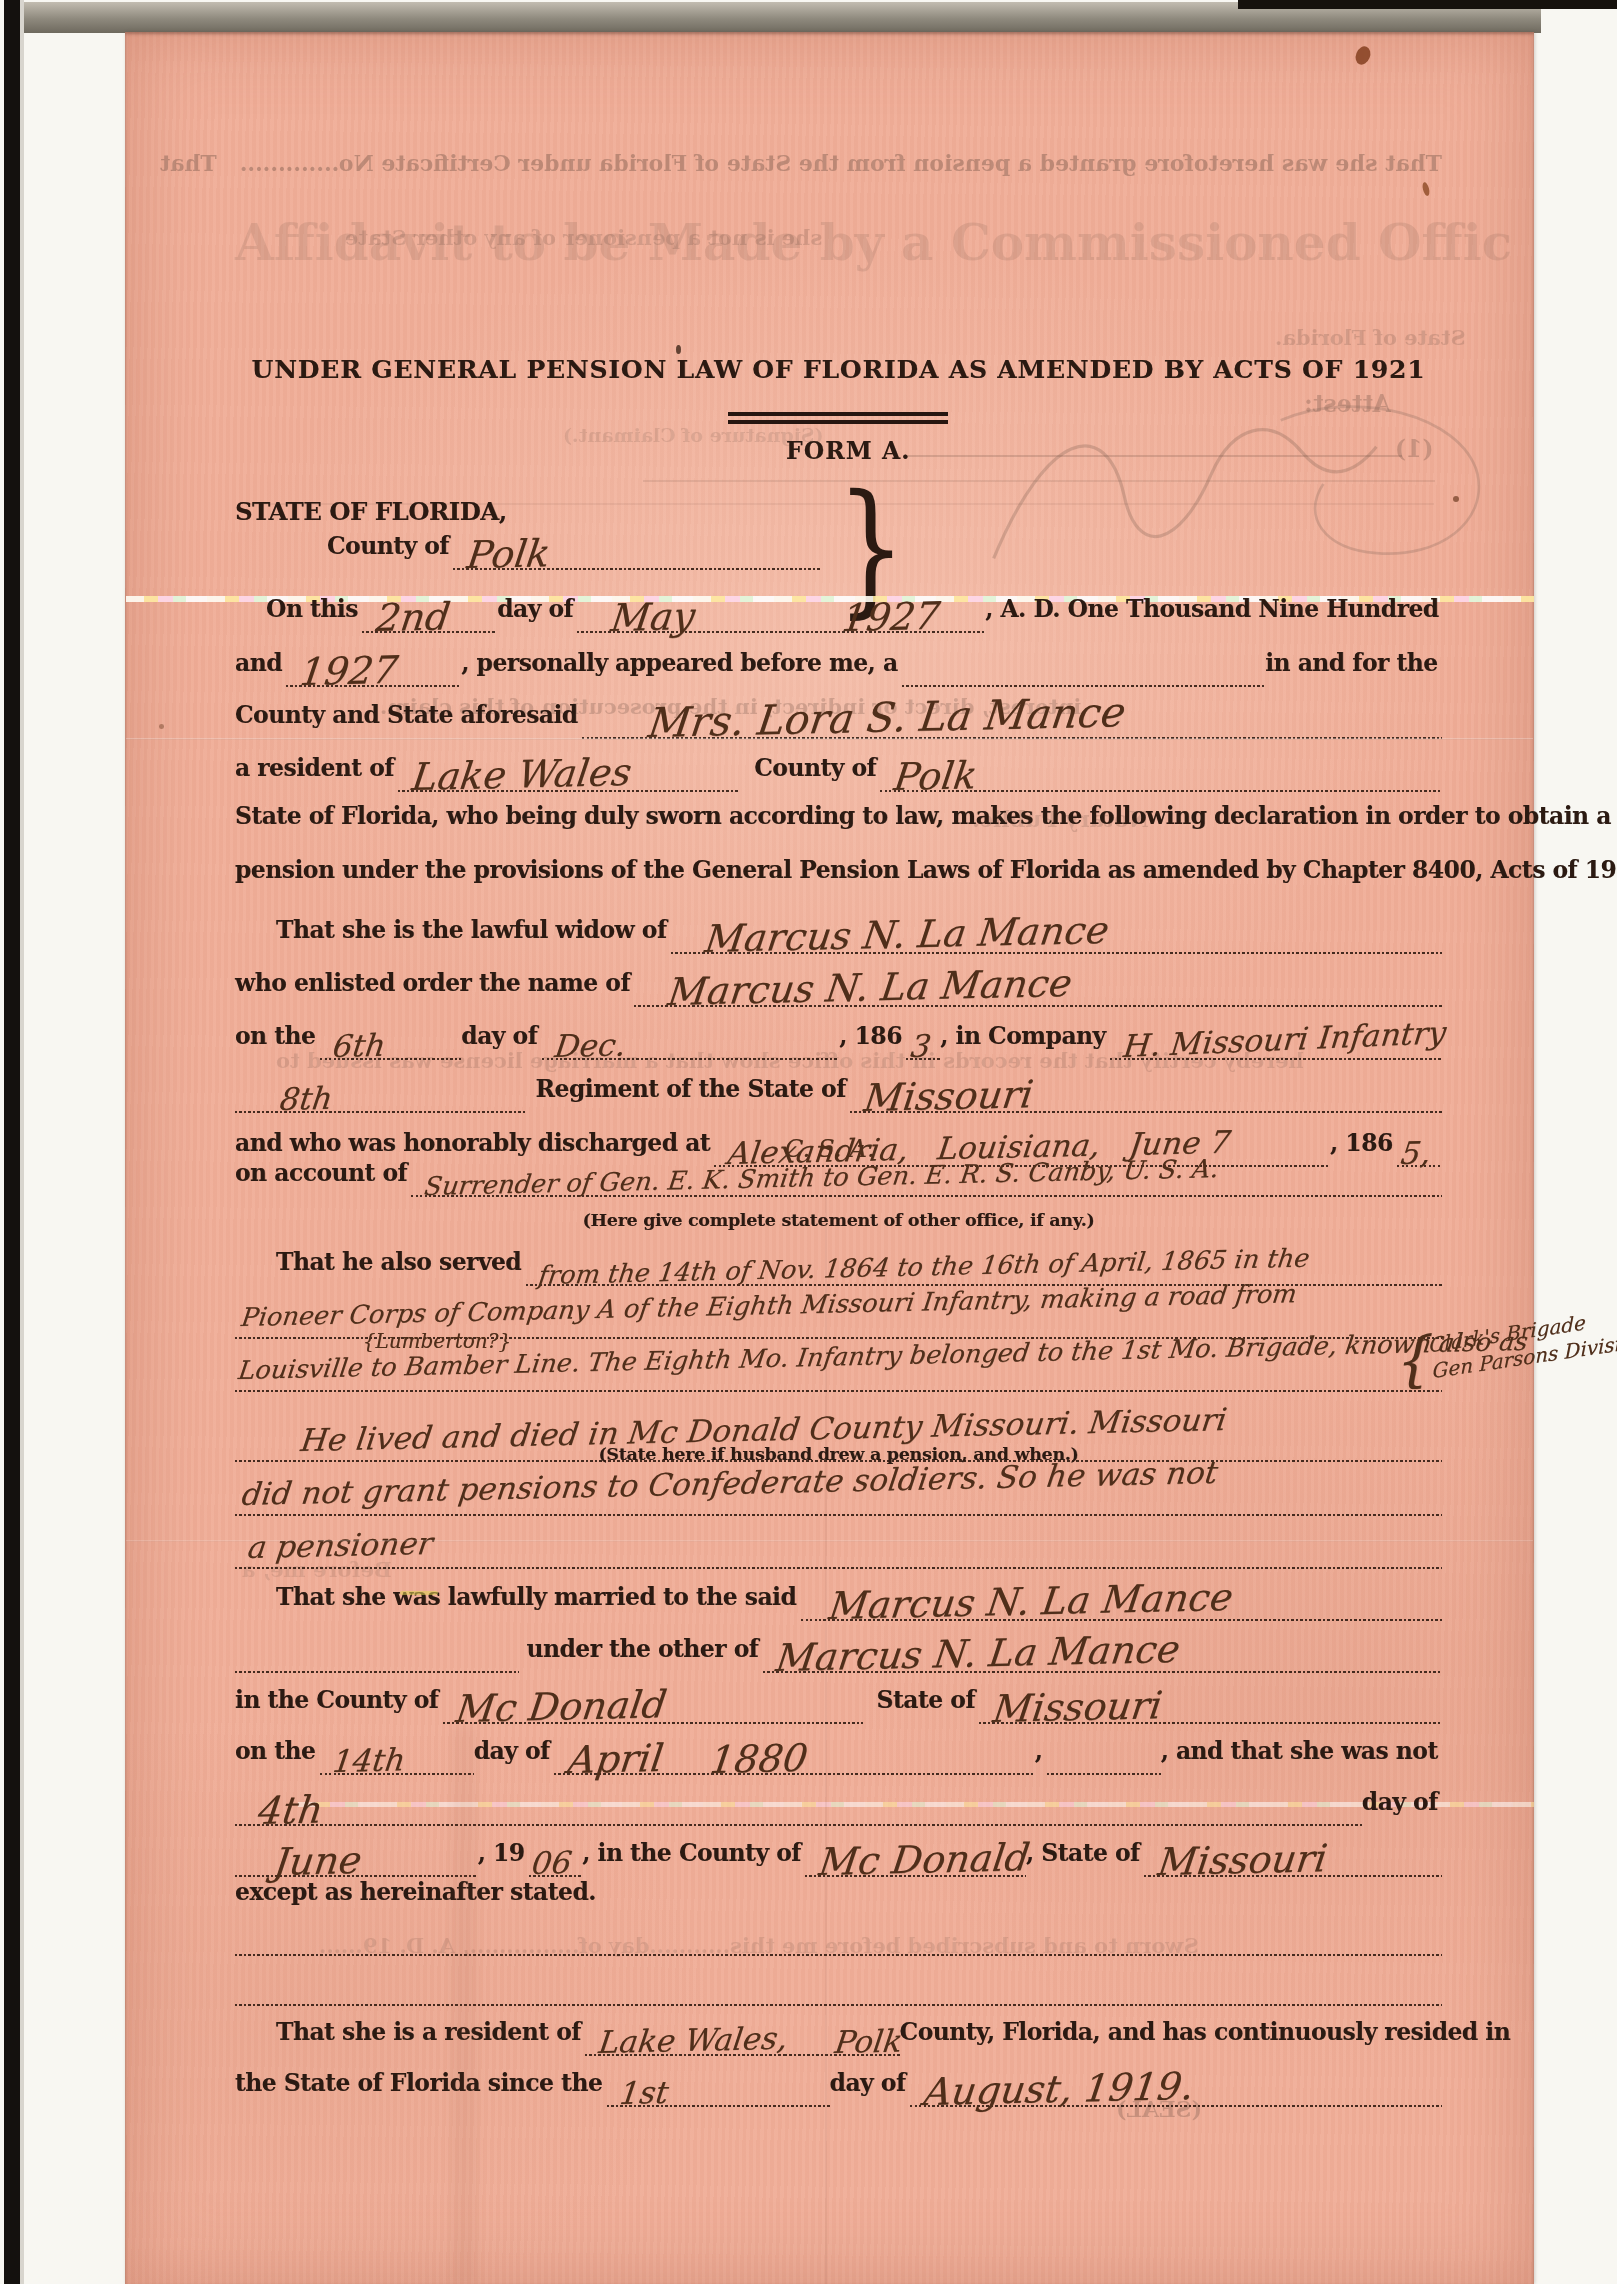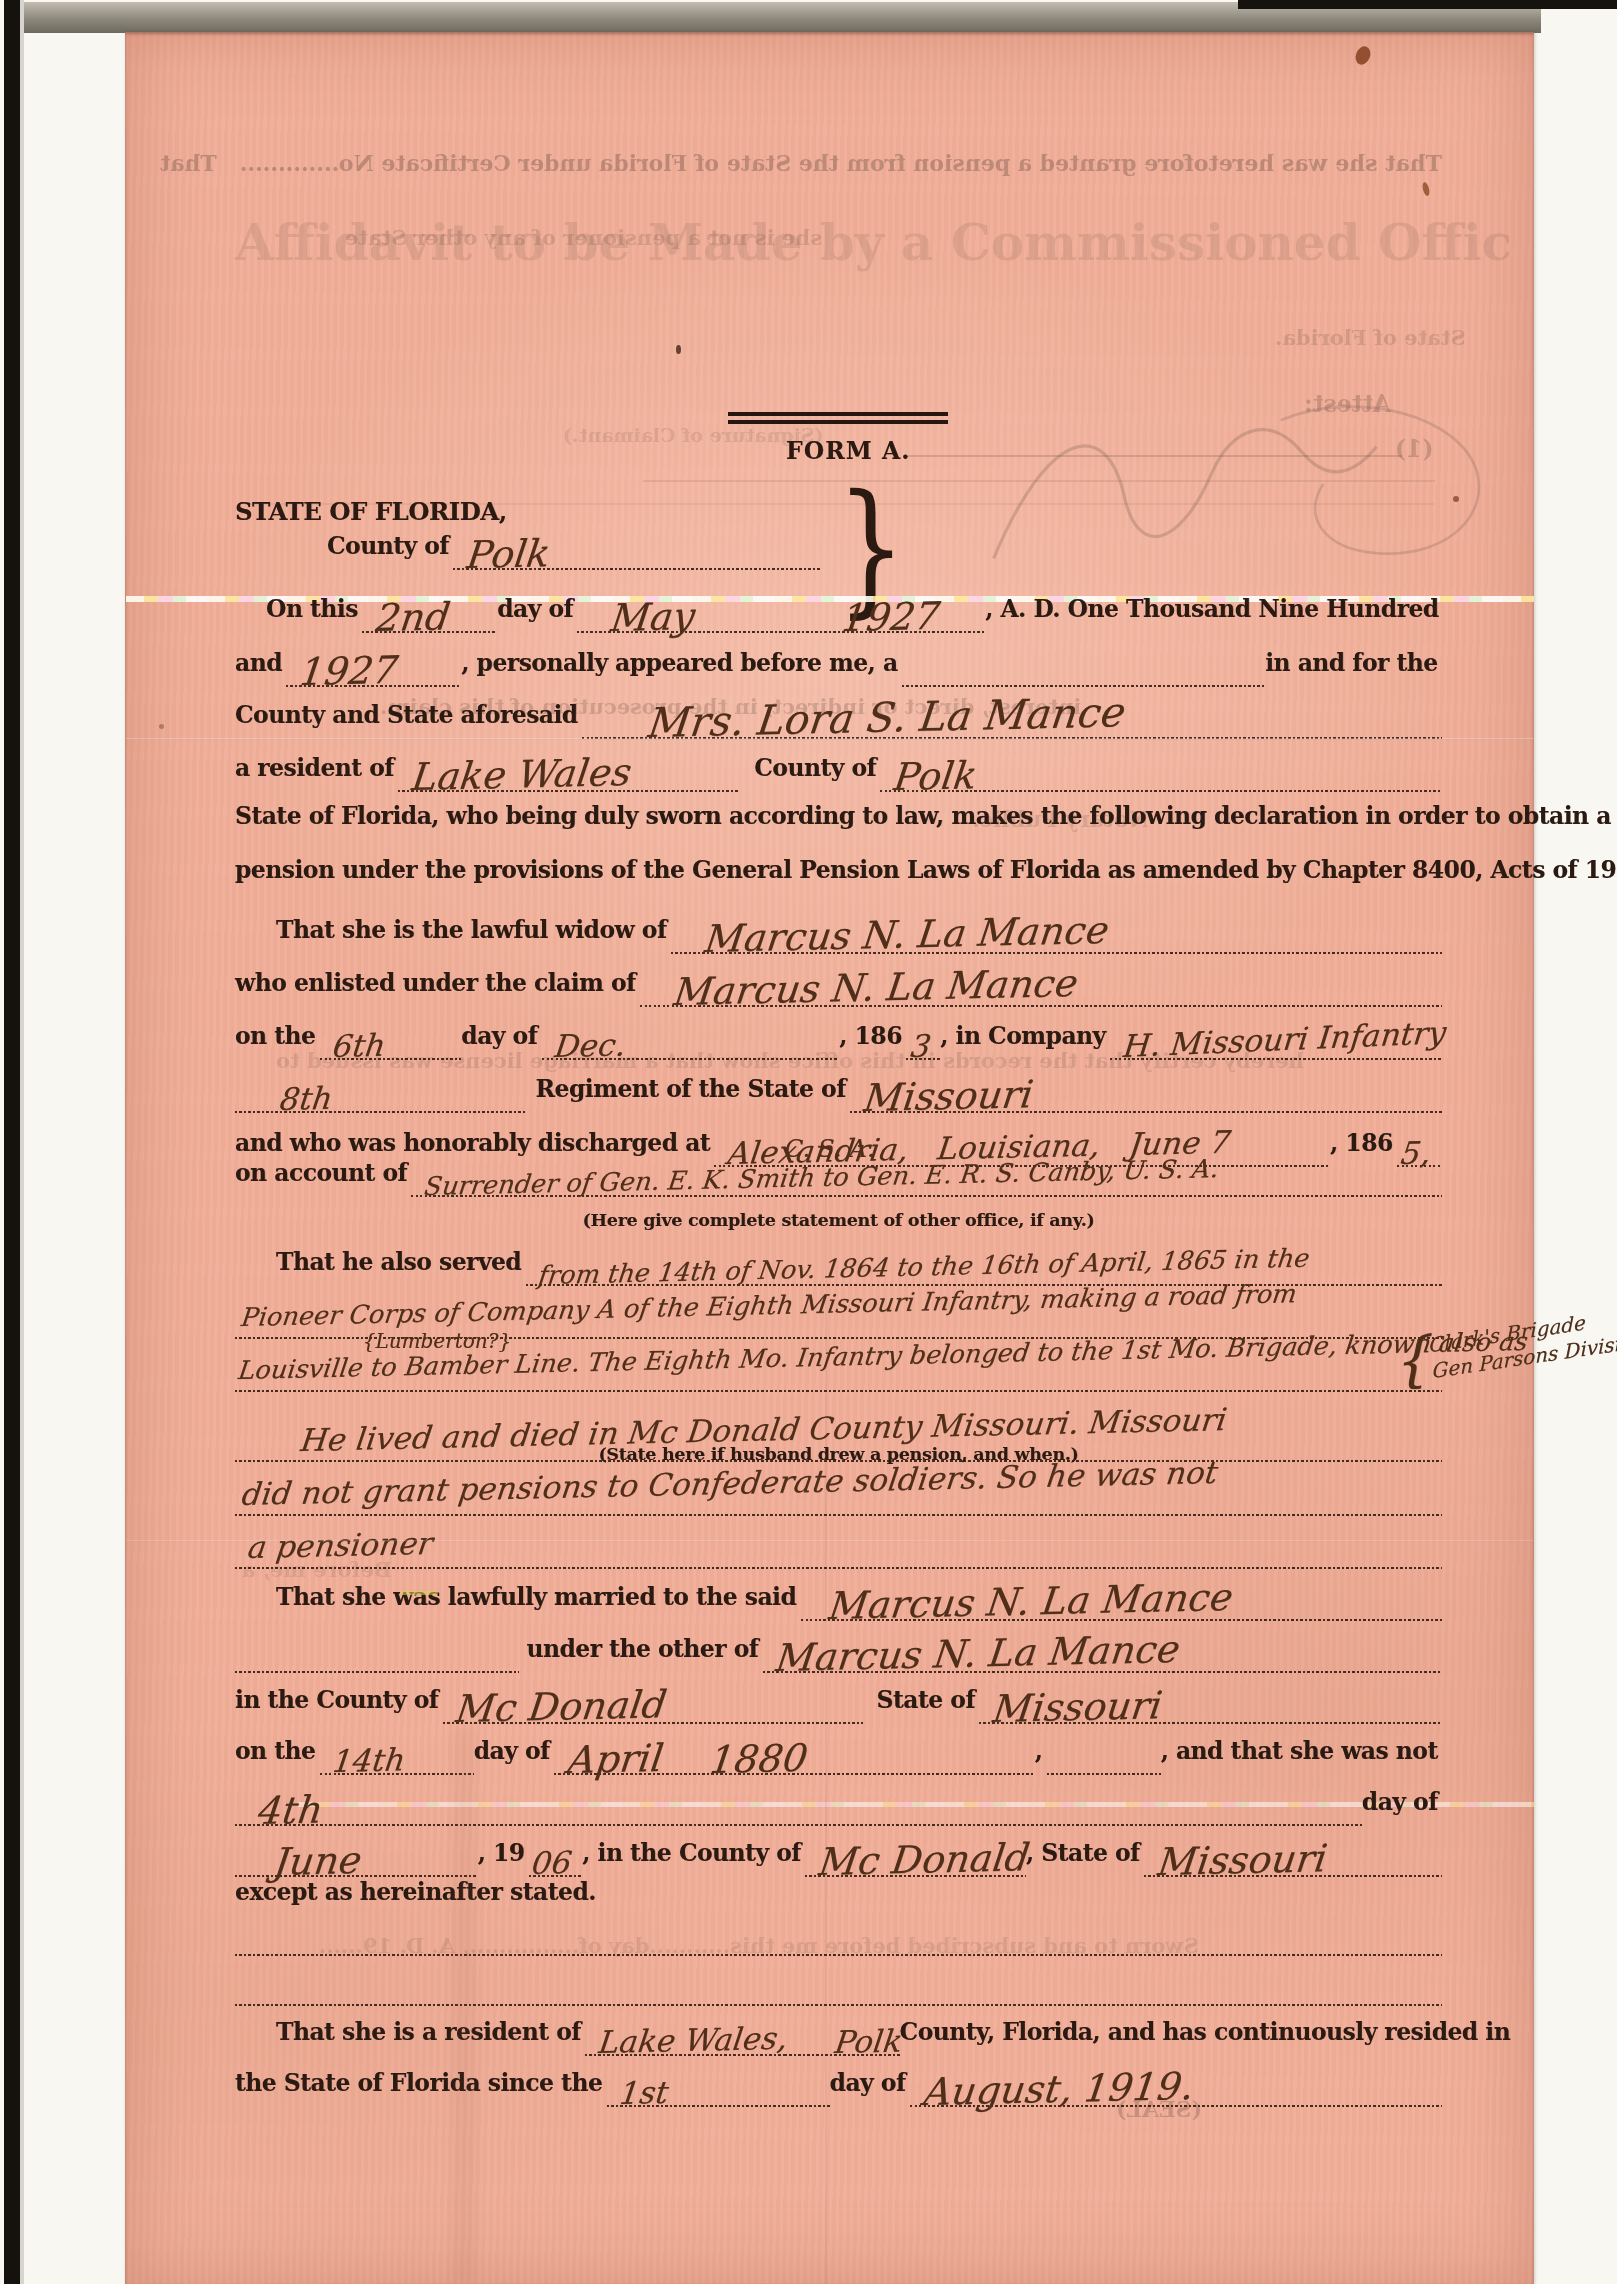--- a/index.html
+++ b/index.html
@@ -89,20 +89,21 @@
 
   <svg class="flourish" style="left:983px;top:383px" width="521" height="202" viewBox="0 0 980 380">
     <path d="M20 330 C 120 90, 230 60, 265 210 C 290 330, 370 310, 430 170 C 470 80, 540 60, 600 130 C 650 190, 700 170, 740 120" stroke="#7b5d4e" stroke-width="6" fill="none"></path>
     <path d="M560 70 C 700 10, 900 60, 930 170 C 950 260, 860 330, 740 320 C 640 312, 600 250, 640 190" stroke="#84675a" stroke-width="5" fill="none"></path>
   </svg>
 
   <div class="faintline" style="left:903px;top:455px;width:499px;opacity:.75"></div>
   <div class="faintline" style="left:643px;top:480px;width:792px;opacity:.45"></div>
   <div class="faintline" style="left:244px;top:503px;width:1190px;opacity:.3"></div>
 
+  <div class="subtitle" style="top:355px">UNDER GENERAL PENSION LAW OF FLORIDA AS AMENDED BY ACTS OF 1921</div>
   <div class="dbl" style="top:412px;height:3.7px"></div>
   <div class="dbl" style="top:420px;height:4.3px"></div>
   <div class="p" style="position:absolute;left:786px;top:440px;letter-spacing:1.1px">FORM A.</div>
 
   <div class="p" style="position:absolute;left:235px;top:500px;font-size:24.4px">STATE OF FLORIDA,</div>
   <div class="row" style="top:525px;left:327px;width:494px">
     <span class="p">County of</span>
     <span class="f grow">
         <i class="hw hw-lg">Polk</i>
       </span>
@@ -160,21 +161,21 @@
   </div>
 
   <div class="row" style="top:909px;left:276px;width:1166px">
     <span class="p">That she is the lawful widow of</span>
     <span class="f grow">
         <i class="hw hw-lg" style="margin-left:32px">Marcus N. La Mance</i>
       </span>
   </div>
 
   <div class="row" style="top:962px">
-    <span class="p">who enlisted under the claim of</span>
+    <span class="p">who enlisted order the name of</span>
     <span class="f grow">
         <i class="hw hw-lg" style="margin-left:32px">Marcus N. La Mance</i>
       </span>
   </div>
 
   <div class="row" style="top:1015px">
     <span class="p">on the</span>
     <span class="f" style="width:154px">
         <i class="hw">6th</i>
       </span>

